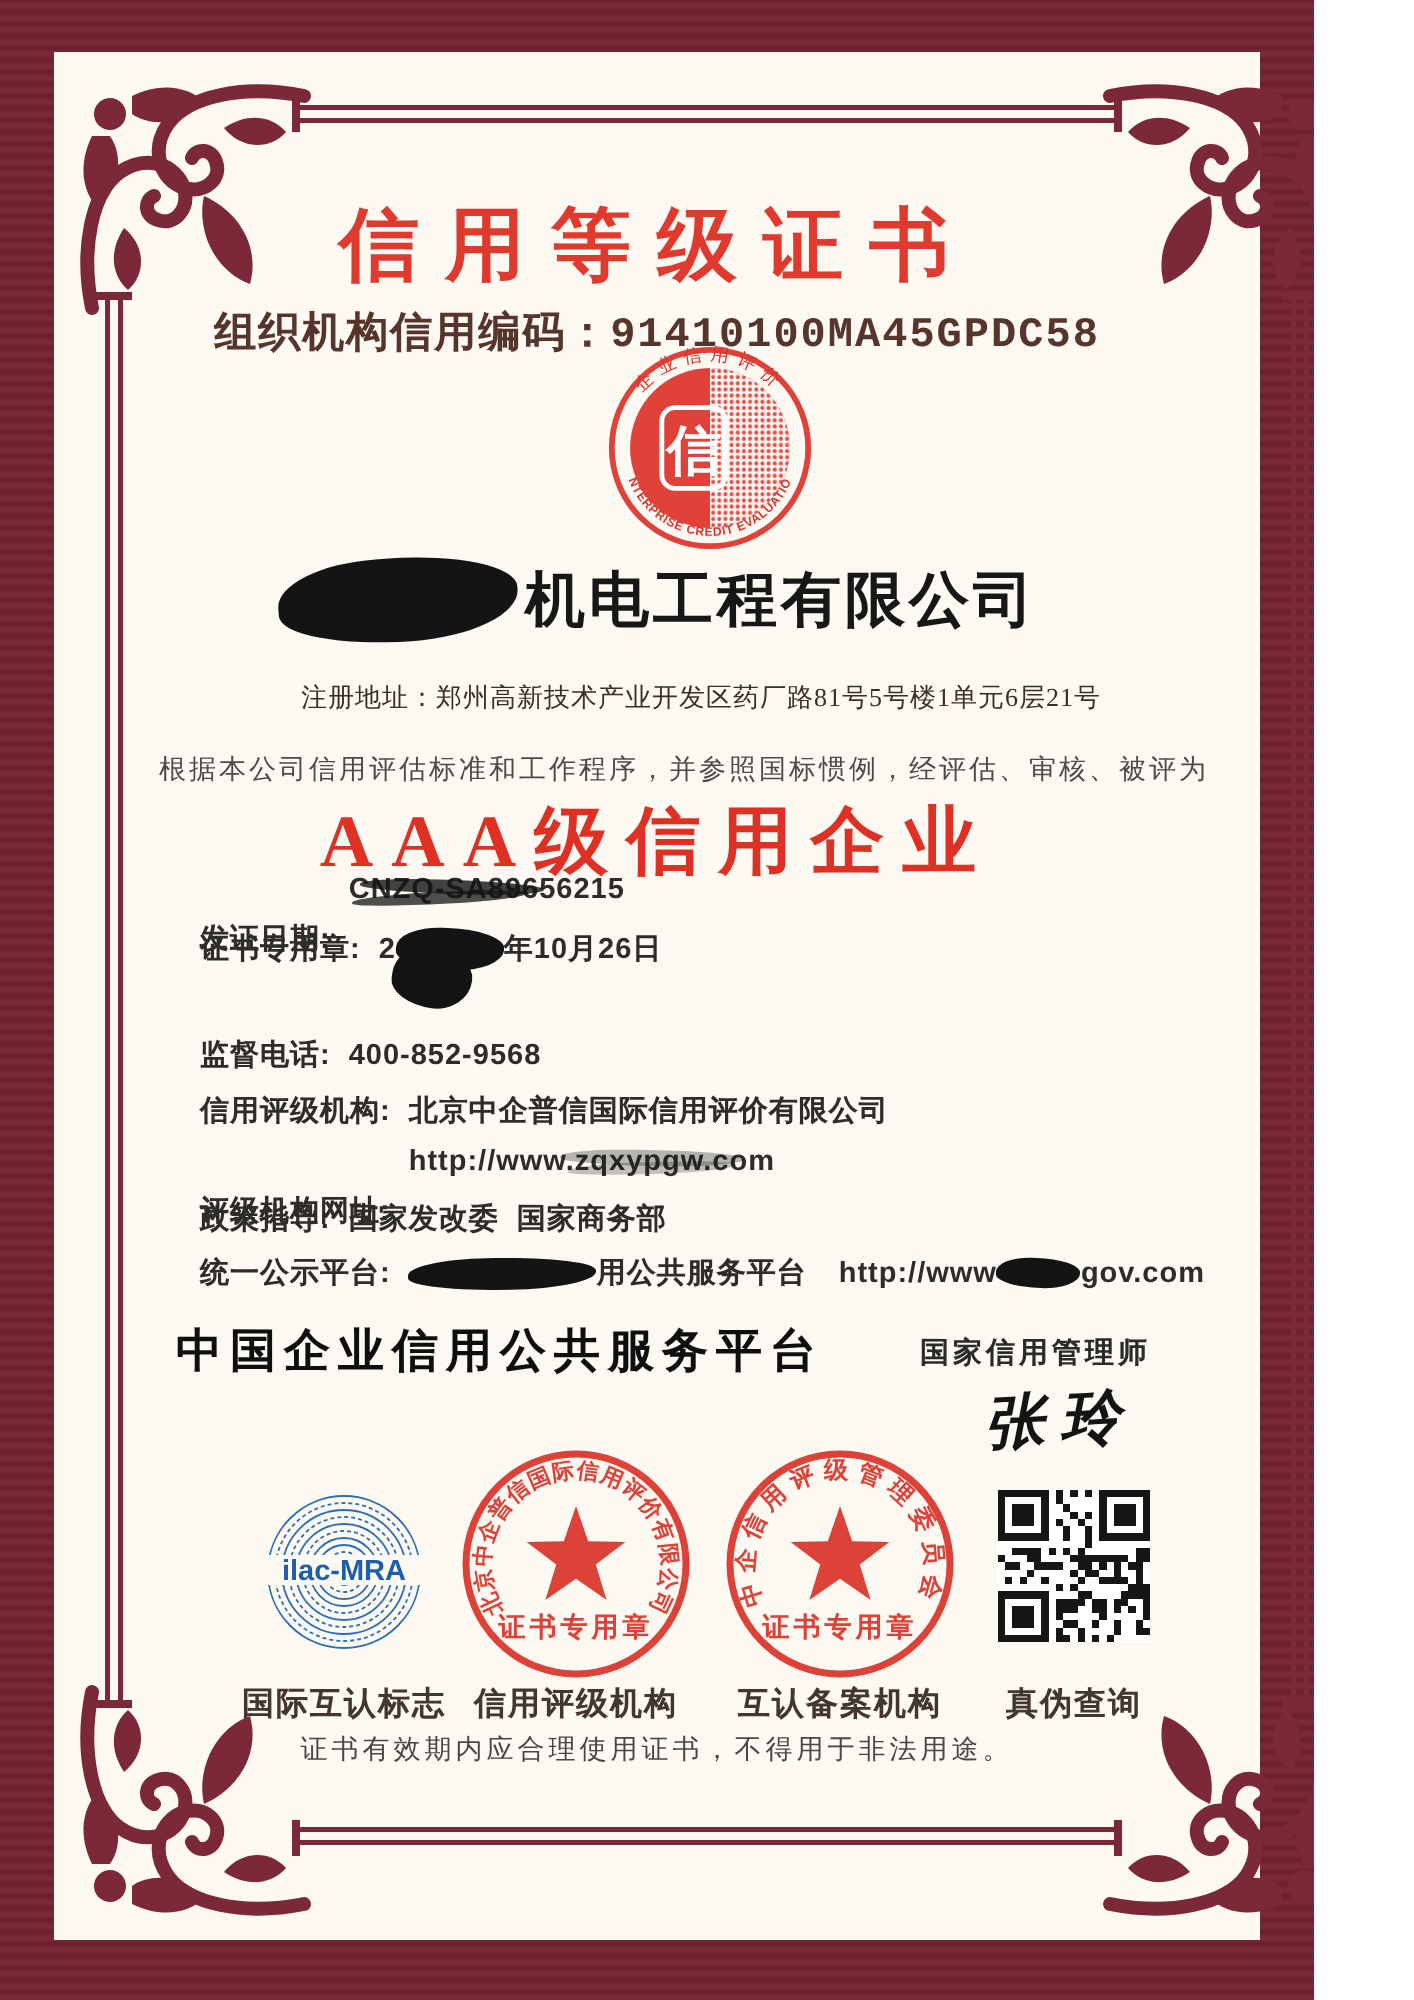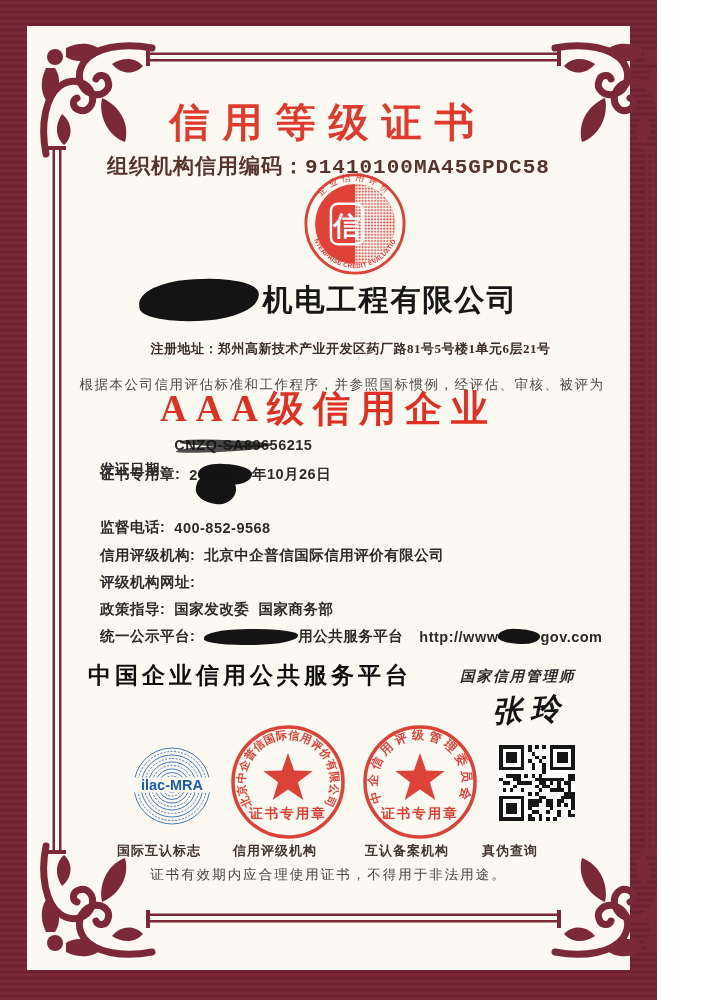--- a/index.html
+++ b/index.html
@@ -7,35 +7,35 @@
         background:repeating-linear-gradient(180deg,#6b1f2c 0px,#7d2b39 3px,#6b1f2c 6px);
         font-family:"Liberation Serif","DejaVu Serif",serif;}
   .paper{position:absolute;left:27px;top:26px;right:27px;bottom:30px;background:#fcf9f3;}
   .frame{position:absolute;left:0;top:0;pointer-events:none;}
   .abs{position:absolute;}
   .ctr{left:0;right:0;text-align:center;}
   .title{top:95px;font-size:40px;font-weight:bold;color:#e03a2e;letter-spacing:13px;}
   .orgcode{top:152px;font-size:21px;font-weight:bold;color:#56352c;letter-spacing:1px;font-family:Liberation Mono, monospace;}
   .company-line{top:279px;display:flex;justify-content:center;align-items:center;gap:4px;text-align:center;}
   .company-name{font-family:"Liberation Sans","DejaVu Sans",sans-serif;font-size:30px;font-weight:bold;color:#171717;letter-spacing:2px;}
-  .address{top:340px;font-size:13px;font-weight:bold;color:#3c2d26;letter-spacing:.5px;margin-left:44px;}
+  .address{top:340px;font-size:13px;font-weight:normal;color:#3c2d26;letter-spacing:.5px;margin-left:44px;}
   .statement{top:376px;font-size:13.5px;color:#4e4a47;letter-spacing:1.5px;padding-left:27px;}
-  .rating{top:384px;font-size:37px;font-weight:bold;color:#df3024;letter-spacing:9px;}
+  .rating{top:396px;font-size:37px;font-weight:bold;color:#df3024;letter-spacing:9px;}
   .row{position:absolute;left:100px;display:flex;align-items:center;white-space:pre;
        font-family:"Liberation Sans","DejaVu Sans",sans-serif;font-weight:700;font-size:14.5px;color:#2e2c2b;letter-spacing:.5px;}
   .row .lbl{margin-right:9px;}
   .rel{position:relative;}
   .blob,.iblob{background:#141414;border-radius:46% 58% 50% 60%/55% 48% 58% 45%;}
   .blob{position:absolute;}
   .iblob{display:inline-block;vertical-align:-4px;}
   .plat-title{left:88px;top:660px;font-size:23px;font-weight:bold;color:#0f0f0f;letter-spacing:4px;}
-  .mgr{left:460px;top:667px;font-size:14.5px;font-weight:bold;color:#2a2a2a;letter-spacing:2px;font-style:italic;}
+  .mgr{left:460px;top:667px;font-size:14.5px;font-weight:bold;color:#2a2a2a;letter-spacing:2px;}
   .sig{left:492px;top:690px;font-size:30px;font-weight:bold;font-style:italic;color:#141414;transform:rotate(-3deg);letter-spacing:8px;}
-  .stamp-label{position:absolute;top:842px;width:110px;
-       font-family:"Liberation Sans","DejaVu Sans",sans-serif;font-weight:700;font-size:13px;color:#43362e;letter-spacing:1px;}
+  .stamp-label{position:absolute;top:842px;width:110px;text-align:center;
+       font-family:"Liberation Sans","DejaVu Sans",sans-serif;font-weight:700;font-size:16px;color:#43362e;letter-spacing:1px;}
   .note{top:866px;font-size:13.5px;color:#4b4643;letter-spacing:2px;}
 </style>
 </head>
 <body>
 
 <div class="cert">
   <div class="paper"></div>
 
   <svg class="frame" width="707" height="1000" viewBox="0 0 707 1000">
     <defs>
@@ -130,20 +130,24 @@
   <div class="row" style="top:518px">
     <span class="lbl">监督电话:</span>
     <span>400-852-9568</span>
   </div>
   <div class="row" style="top:546px">
     <span class="lbl">信用评级机构:</span>
     <span>北京中企普信国际信用评价有限公司</span>
   </div>
   <div class="row" style="top:573px">
     <span class="lbl">评级机构网址:</span>
+    <span class="rel"><span>http://www.zqxypgw.com</span>
+      <span class="blob" style="left:76px;top:2px;width:92px;height:8px;opacity:.3;transform:rotate(1deg)"></span>
+      <span class="blob" style="left:80px;top:8px;width:84px;height:6px;opacity:.25;transform:rotate(-2deg)"></span>
+    </span>
   </div>
   <div class="row" style="top:627px">
     <span class="lbl">统一公示平台:</span>
     <span class="iblob" style="width:94px;height:16px;transform:rotate(-1deg)"></span>
     <span>用公共服务平台</span>
     <span style="width:16px;display:inline-block"></span>
     <span>http://www</span>
     <span class="iblob" style="width:42px;height:15px;transform:rotate(2deg)"></span>
     <span>gov.com</span>
   </div>

